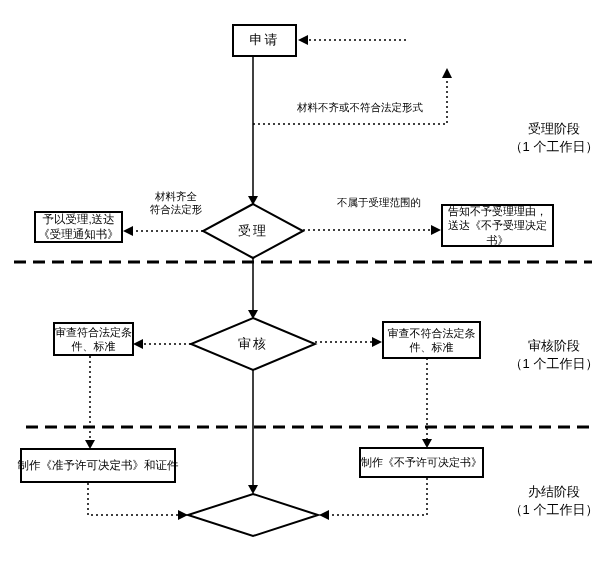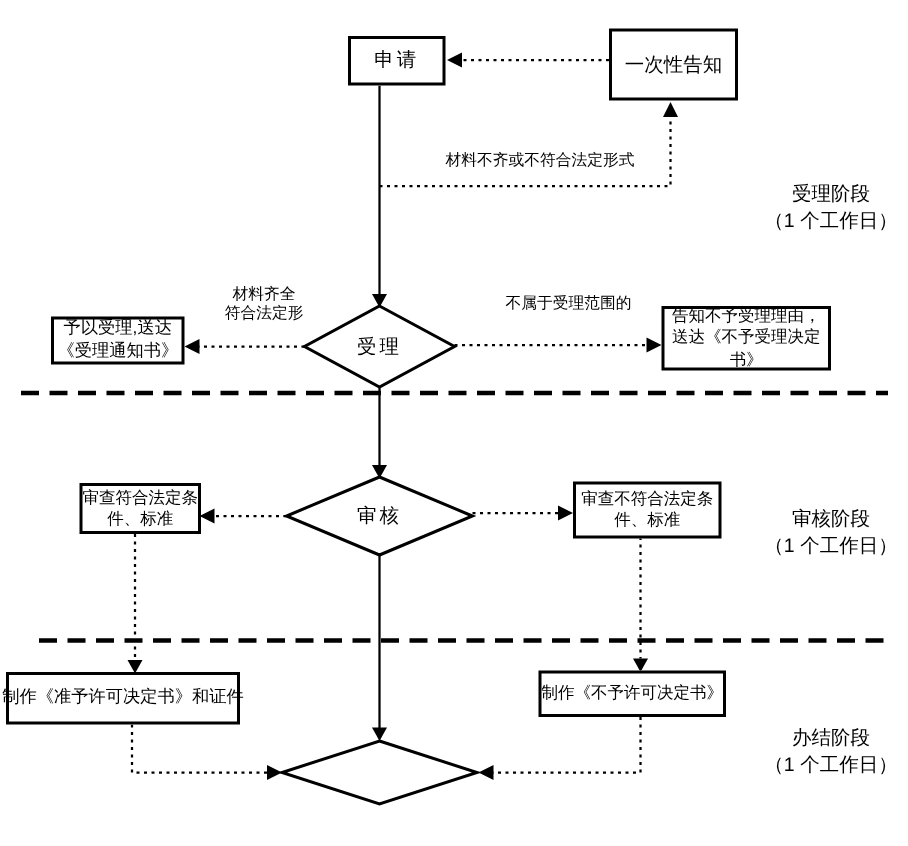--- a/index.html
+++ b/index.html
@@ -74,31 +74,30 @@
       <polygon points="382,342 372,337 372,347"></polygon>
       <polygon points="90,449 85,440 95,440"></polygon>
       <polygon points="427,448 422,439 432,439"></polygon>
       <polygon points="188,515 178,510 178,520"></polygon>
       <polygon points="319,515 329,510 329,520"></polygon>
     </g>
   </svg>
 
   <div class="box" style="left:232px;top:24px;width:65px;height:33px;font-size:13px;letter-spacing:2px;">申请</div>
 
-  <div class="box" style="left:406px;top:19px;width:86px;height:48px;font-size:13px;">一次性告知</div>
 
   <div class="box" style="left:34px;top:211px;width:89px;height:32px;font-size:11.5px;">予以受理,送达《受理通知书》</div>
 
   <div class="box" style="left:441px;top:204px;width:113px;height:43px;font-size:11px;">告知不予受理理由，送达《不予受理决定书》</div>
 
   <div class="box" style="left:53px;top:322px;width:81px;height:34px;font-size:11px;">审查符合法定条件、标准</div>
 
   <div class="box" style="left:382px;top:321px;width:99px;height:38px;font-size:11px;">审查不符合法定条件、标准</div>
 
-  <div class="box nowrap" style="left:4px;top:448px;width:156px;height:35px;font-size:11.5px;text-align:center;">制作《准予许可决定书》和证件</div>
+  <div class="box nowrap" style="left:20px;top:448px;width:156px;height:35px;font-size:11.5px;text-align:center;">制作《准予许可决定书》和证件</div>
 
   <div class="box nowrap" style="left:359px;top:447px;width:125px;height:31px;font-size:11px;">制作《不予许可决定书》</div>
 
   <div class="diamond-label" style="left:203px;top:204px;width:100px;height:54px;">受理</div>
 
   <div class="diamond-label" style="left:191px;top:318px;width:124px;height:52px;">审核</div>
 
 
   <div class="edge-label" style="left:290px;top:101px;width:140px;">材料不齐或不符合法定形式</div>
 

